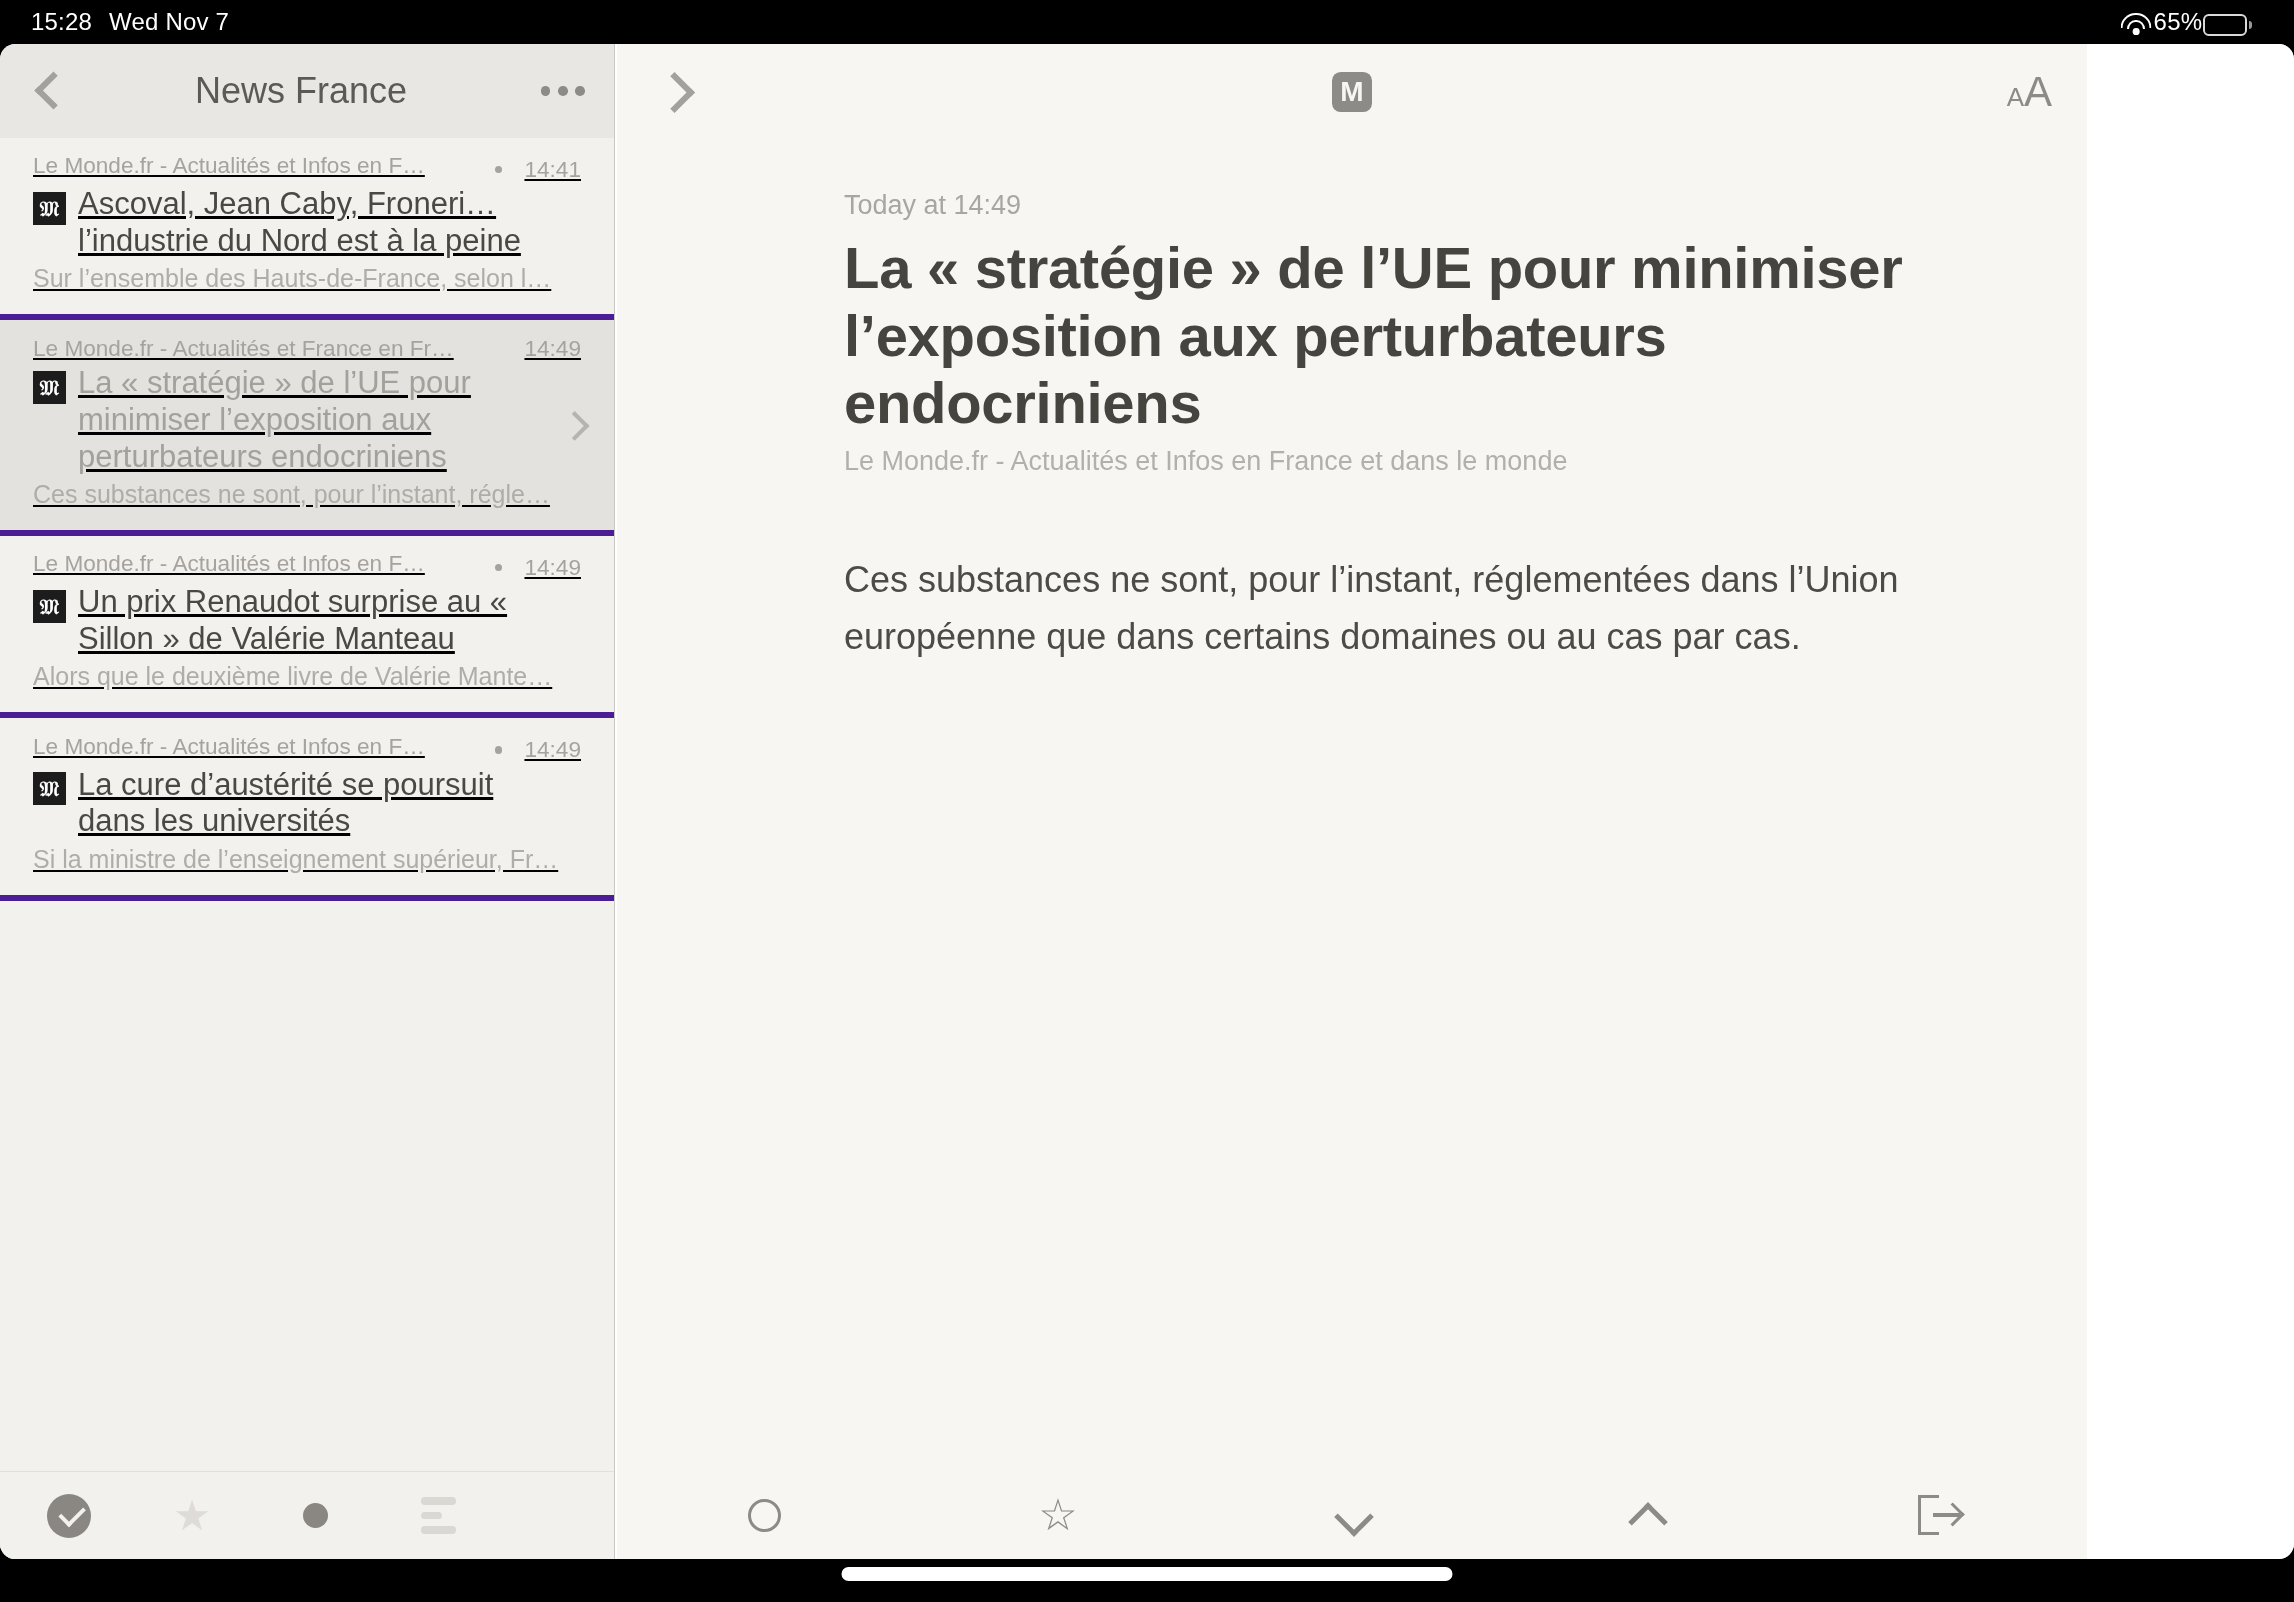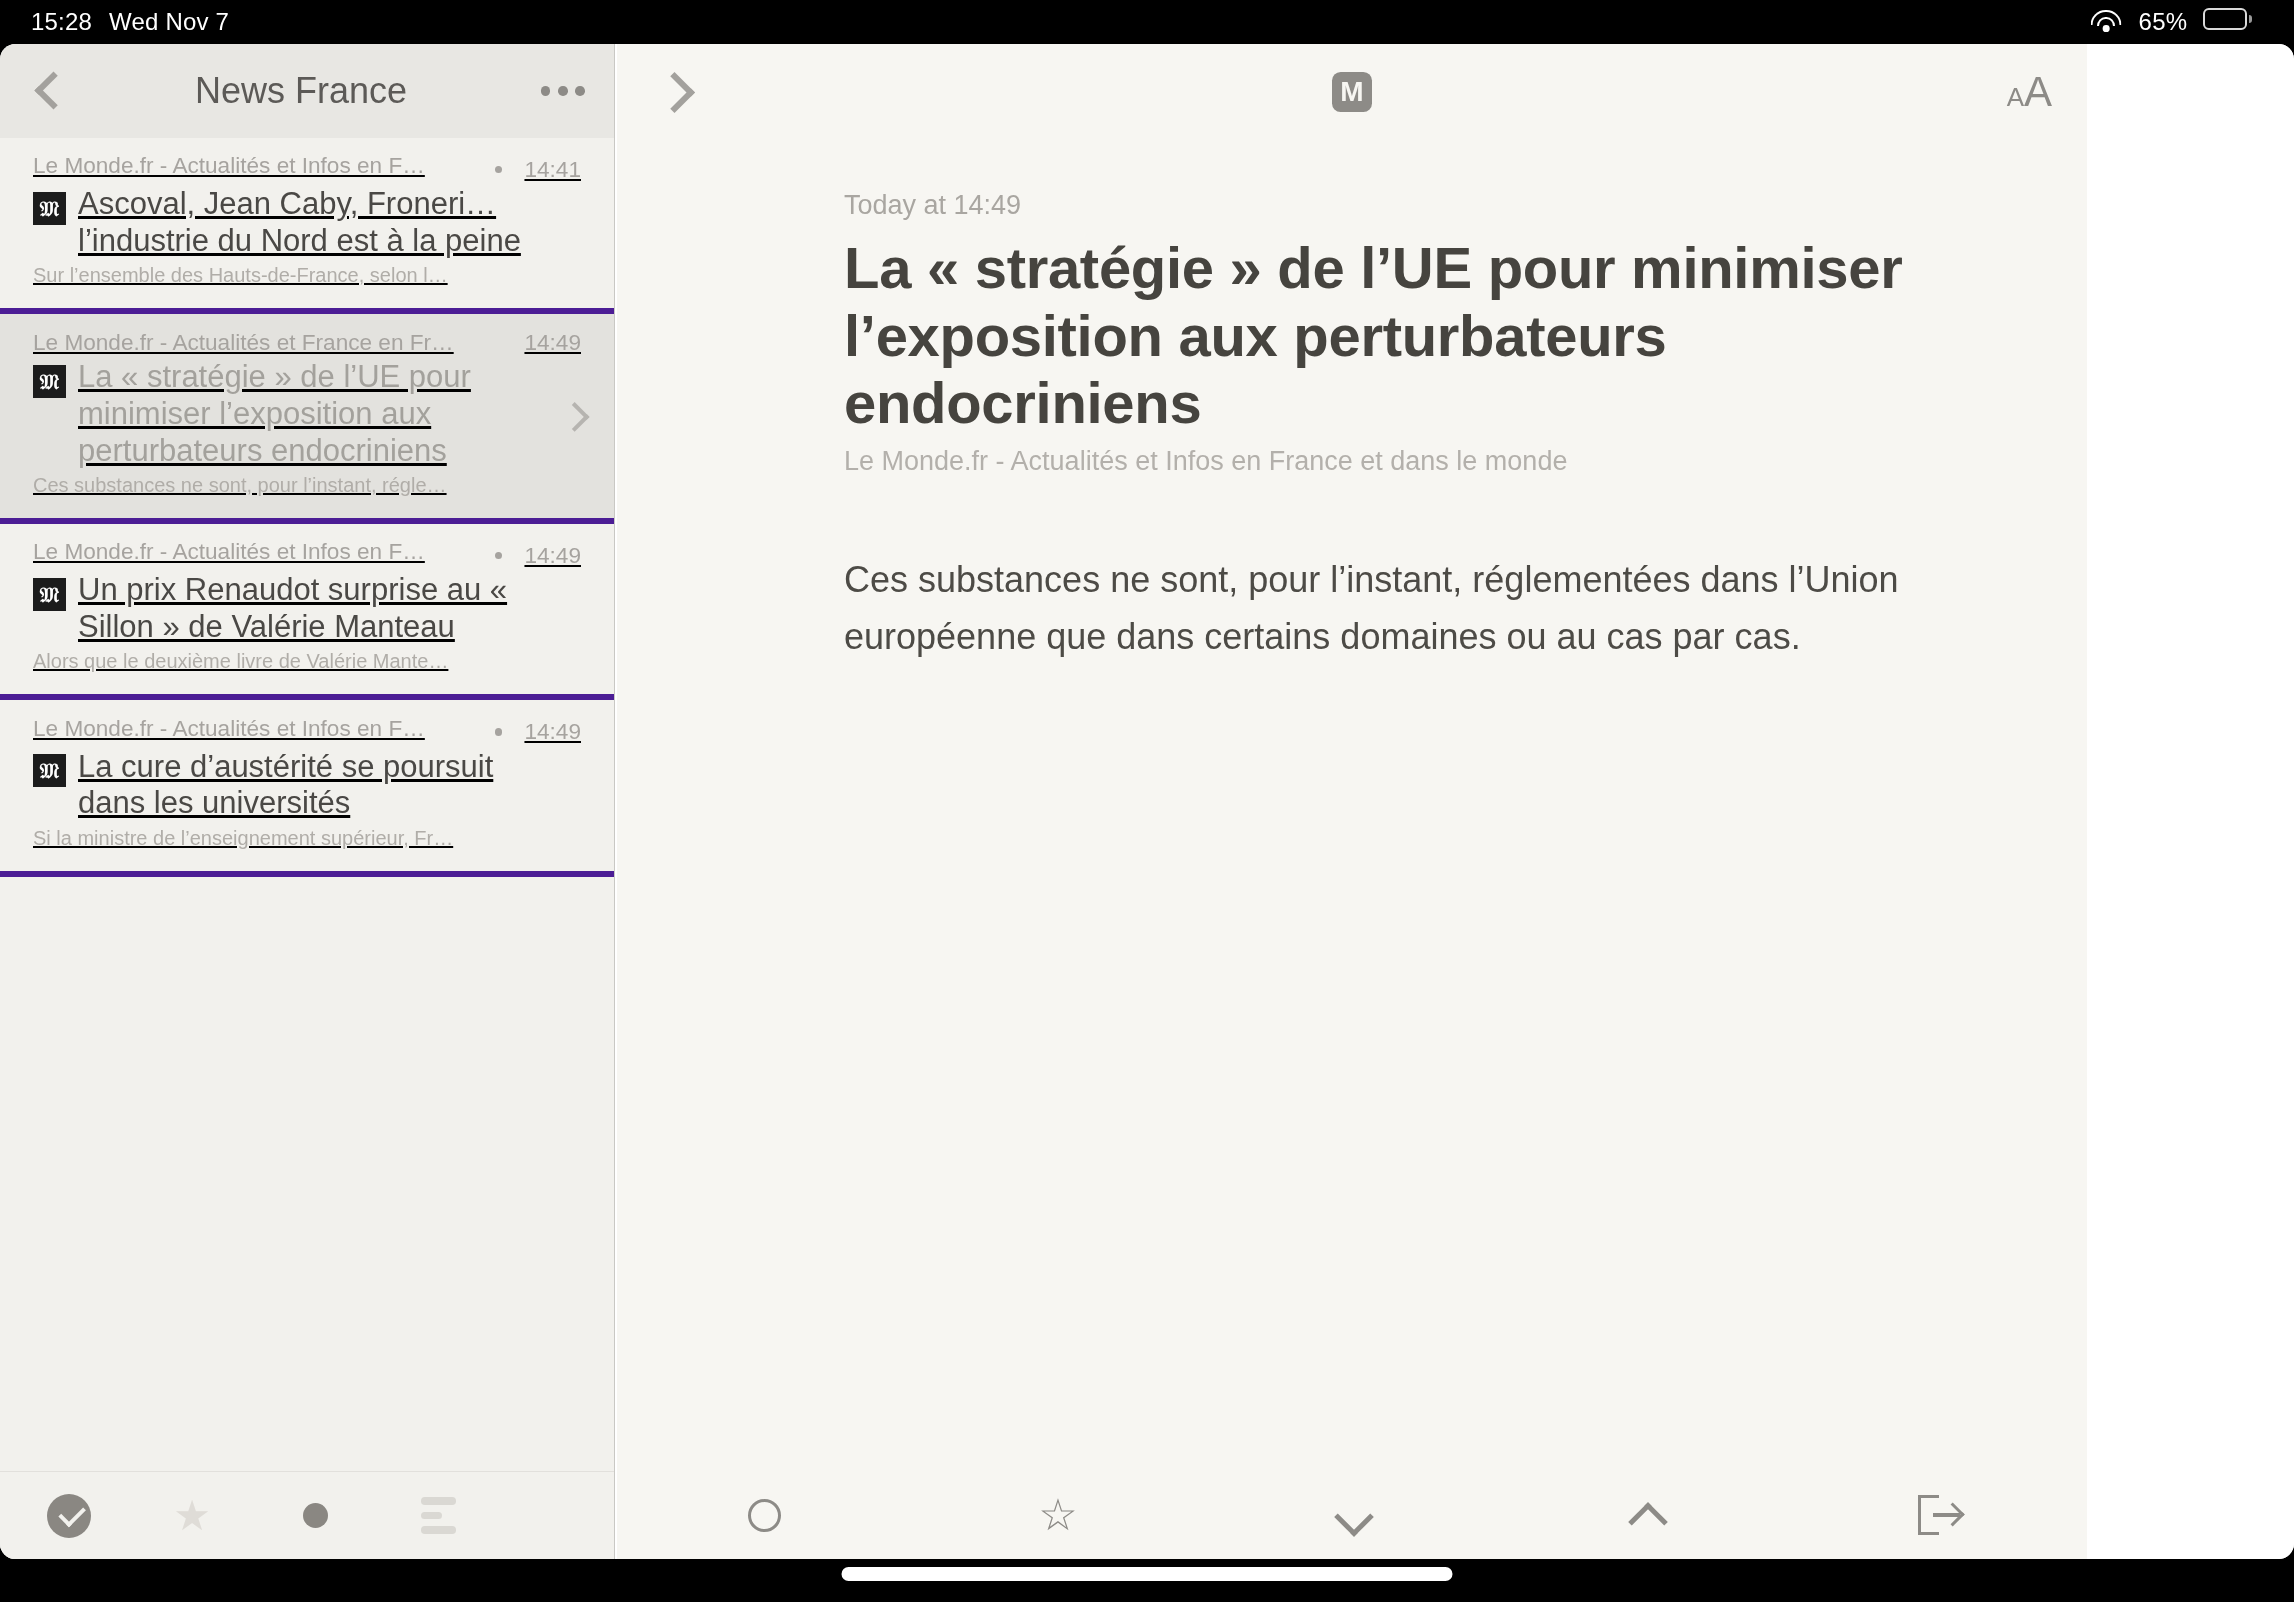--- a/index.html
+++ b/index.html
@@ -12,21 +12,21 @@
 
   
   #statusbar{
     position:absolute; top:0; left:0; width:2294px; height:44px;
     background:#000; color:#fff;
     display:flex; align-items:center;
     padding:0 42px 0 31px;
     font-size:24px; letter-spacing:0.2px;
   }
   #statusbar .left{ display:flex; align-items:flex-start; gap:17px; }
-  #statusbar .right{ margin-left:auto; display:flex; align-items:flex-start; gap:16px; }
+  #statusbar .right{ margin-left:auto; display:flex; align-items:flex-end; gap:1px; }
   .wifi-icon{ width:33px; height:25px; position:relative; }
   .wifi-icon span{ position:absolute; left:50%; transform:translateX(-50%);
      border:2.9px solid #fff; border-bottom:none; border-radius:50% 50% 0 0 / 100% 100% 0 0; }
   .wifi-icon .a1{ width:31px; height:15.4px; top:1.9px; }
   .wifi-icon .a2{ width:18px; height:9.6px; top:8.6px; }
   .wifi-icon .dot{ width:6.7px; height:6.7px; border-radius:50%; background:#fff; border:none; top:17.3px; }
   .batt{ display:flex; align-items:center; }
   .batt .shell{ width:44px; height:22px; border:2.4px solid rgba(255,255,255,.85);
      border-radius:5.8px; padding:2.4px; }
   .batt .fill{ height:100%; background:#fff; border-radius:2.4px; }
@@ -90,21 +90,21 @@
     font-size:31px; line-height:1.18; color:#4a4845; margin-top:3.8px;
     padding-left:45px; position:relative; padding-right:19px;
   }
   .art-item.selected .art-title{ color:#a3a19c; }
   .favicon{
     position:absolute; left:0; top:5.8px; width:33px; height:33px;
     background:#1c1c1c; color:#fff; display:flex; align-items:center; justify-content:center;
     font-family:"DejaVu Serif", serif; font-weight:700; font-size:21px; line-height:1;
   }
   .art-snippet{
-    font-size:20px; color:#b0ada8; margin-top:4.8px;
+    font-size:25px; color:#b0ada8; margin-top:4.8px;
     white-space:nowrap; overflow:hidden; text-overflow:ellipsis;
   }
   .row-chev{ position:absolute; right:25px; top:50%; transform:translateY(-50%); width:29px; height:29px; }
   .row-chev::before{
     content:""; position:absolute; left:3.8px; top:4.8px; width:17.3px; height:17.3px;
     border-right:4.8px solid #b6b4b0; border-top:4.8px solid #b6b4b0; transform:rotate(45deg);
   }
 
   #sidebar-toolbar{
     flex:0 0 88px; height:88px; background:#f2f1ed;

